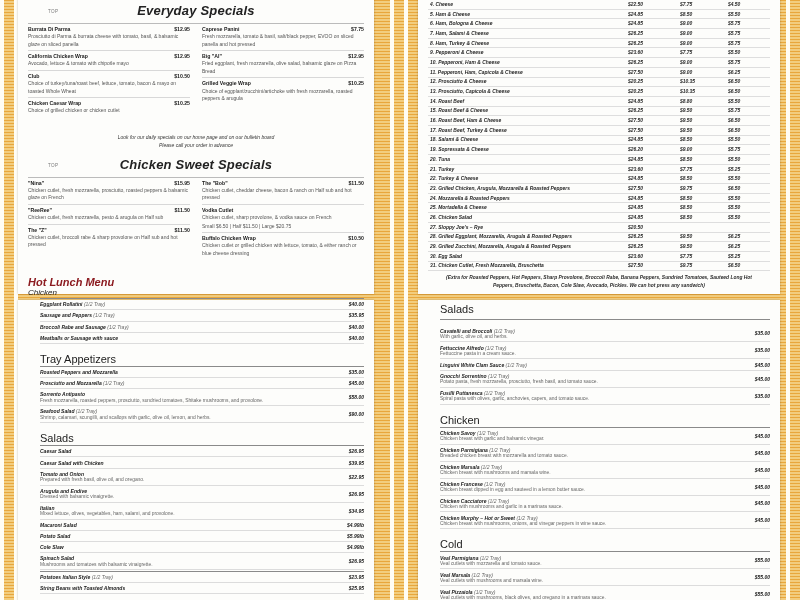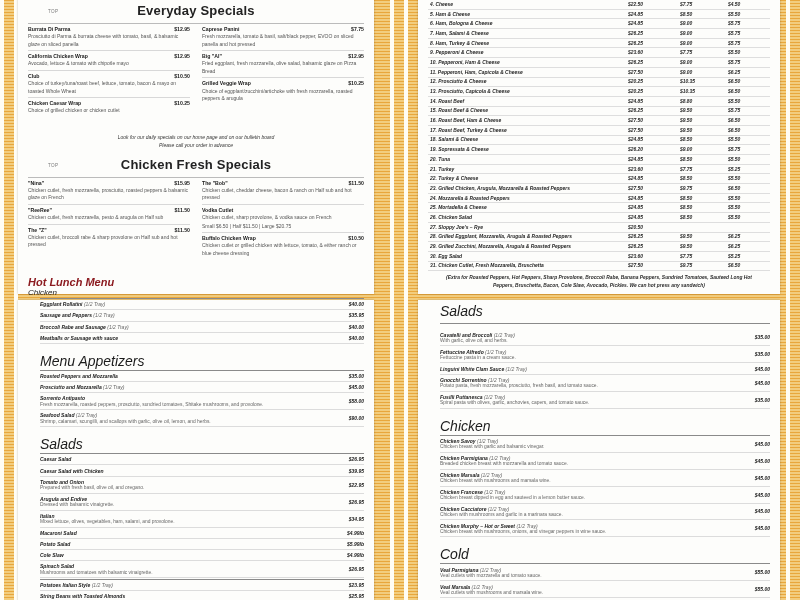--- a/index.html
+++ b/index.html
@@ -46,20 +46,21 @@
   .col-left  { left: 18px;  top: 0;  width: 356px; padding: 0 10px; }
   .col-right { left: 418px; top: 0;  width: 362px; padding: 0 10px; }
 
   .toplink {
     font-size: 4.6px; color: #7a7a7a; letter-spacing: .4px;
     padding: 9px 0 0 20px;
   }
   .sec-title {
     text-align: center;
     font-size: 13px;
+    font-style: italic;
     font-weight: bold;
     color: #222;
     letter-spacing: .2px;
     margin-top: -11px;
     margin-bottom: 5px;
   }
   .two-col { display: flex; gap: 12px; }
   .two-col > div { flex: 1; }
 
   .itm { border-top: 0.6px solid #d8d8d8; padding: 2.2px 0 2.2px; }
@@ -81,21 +82,21 @@
   
   .hl-head {
     font-size: 11px; font-weight: bold; font-style: italic;
     color: #8c1b20; margin-top: 4px;
   }
   .hl-sub {
     font-size: 8px; font-weight: normal; font-style: italic;
     color: #1c1c1c; margin-bottom: 1px;
   }
   .grp-title {
-    font-size: 14px; font-style: italic; color: #1c1c1c;
+    font-size: 11px; color: #1c1c1c;
     margin: 9px 0 0 0; padding-left: 12px;
   }
   .grp-rule { border-bottom: 0.9px solid #8a8a8a; margin: 1px 0 0 12px; }
   .rows { padding-left: 12px; }
   .row {
     display: flex; justify-content: space-between; align-items: center;
     border-bottom: 0.6px solid #dcdcdc;
     padding: 2.1px 0;
     font-size: 5px;
   }
@@ -199,21 +200,21 @@
           </div>
         </div>
   </div>
 
   <div class="note">
     <div>Look for our daily specials on our home page and on our bulletin board</div>
     <div>Please call your order in advance</div>
   </div>
 
   <div class="toplink" style="padding-top:14px;">TOP</div>
-  <div class="sec-title">Chicken Fresh Specials</div>
+  <div class="sec-title">Chicken Sweet Specials</div>
 
   <div class="two-col divider-top">
     <div id="cc1">
           <div class="itm">
       <div class="itm-hd">
         <span class="nm">"Nina"</span>
         <span class="pr">$15.95</span>
       </div>
             <div class="itm-ds">Chicken cutlet, fresh mozzarella, prosciutto, roasted peppers &amp; balsamic glaze on French</div>
           </div>
@@ -275,21 +276,21 @@
         <div class="row">
       <span class="left"><span class="nm">Broccoli Rabe and Sausage</span> <span class="qty">(1/2 Tray)</span></span>
       <span class="pr">$40.00</span>
     </div>
         <div class="row">
       <span class="left"><span class="nm">Meatballs or Sausage with sauce</span></span>
       <span class="pr">$40.00</span>
     </div>
       </div>
 
-  <div class="grp-title">Menu Appetizers</div>
+  <div class="grp-title">Tray Appetizers</div>
   <div class="grp-rule"></div>
   <div class="rows" id="coldapp">
         <div class="row">
       <span class="left"><span class="nm">Roasted Peppers and Mozzarella</span></span>
       <span class="pr">$35.00</span>
     </div>
         <div class="row">
       <span class="left"><span class="nm">Prosciutto and Mozzarella</span> <span class="qty">(1/2 Tray)</span></span>
       <span class="pr">$45.00</span>
     </div>

